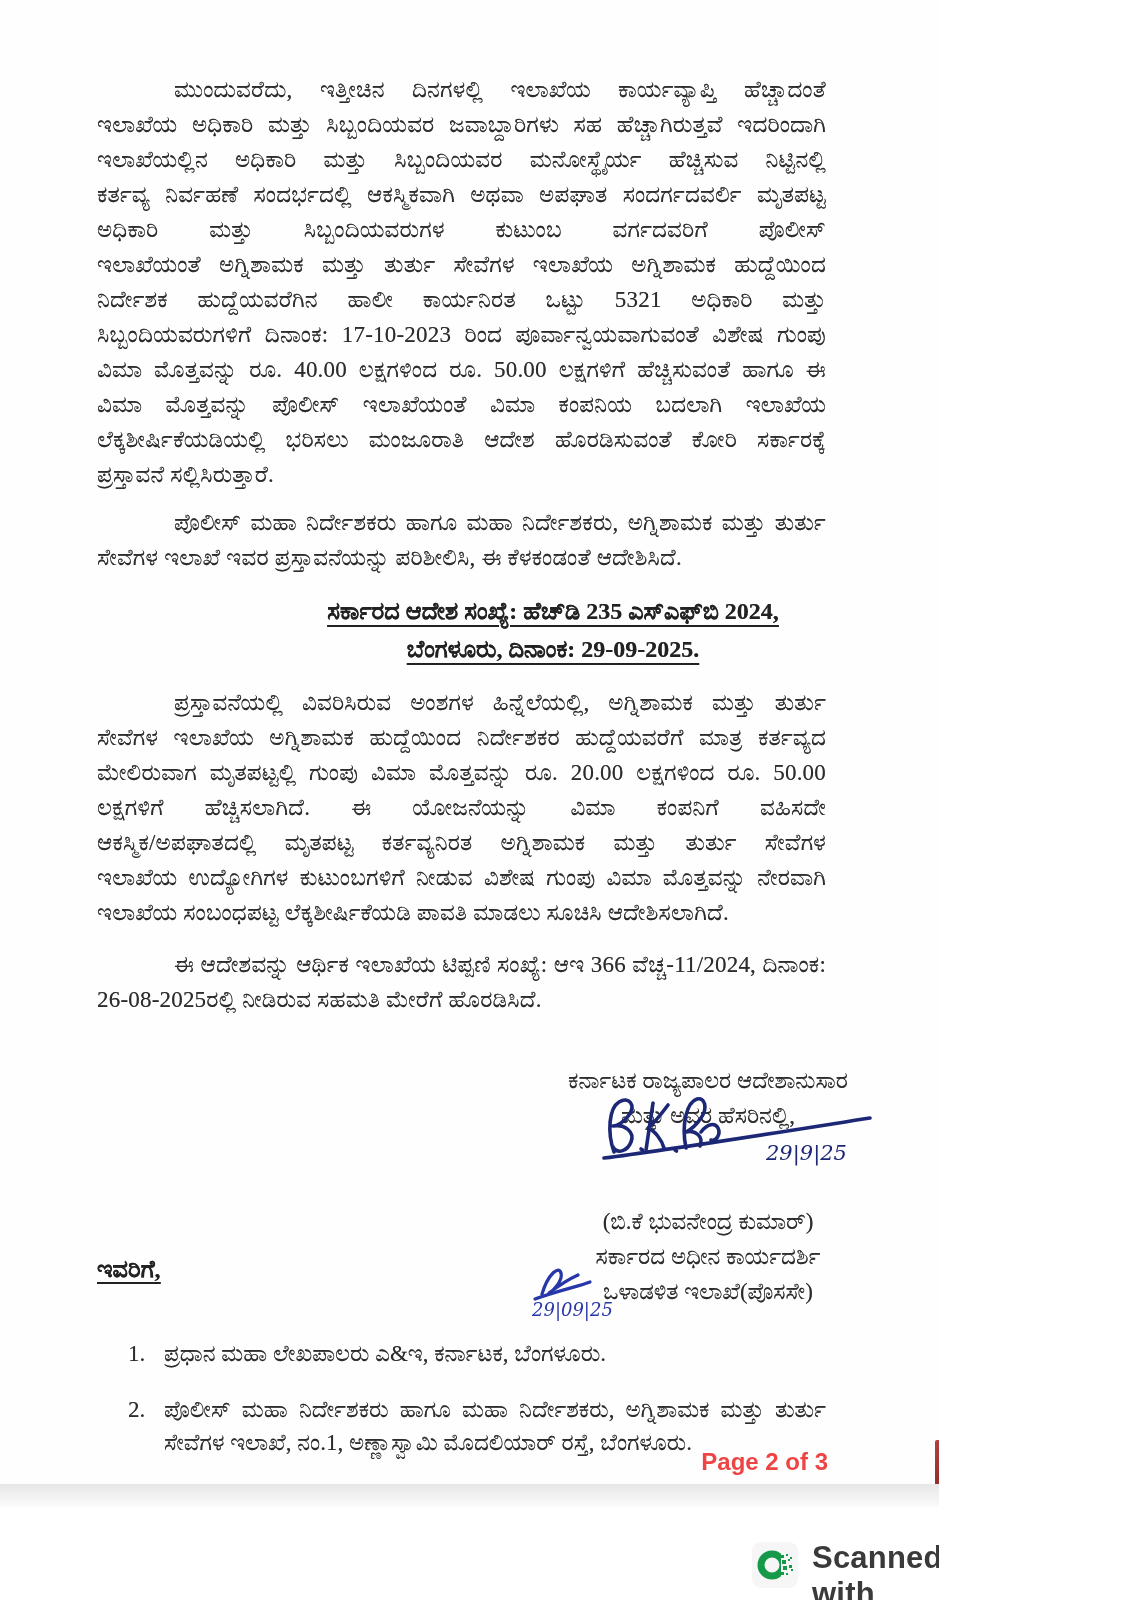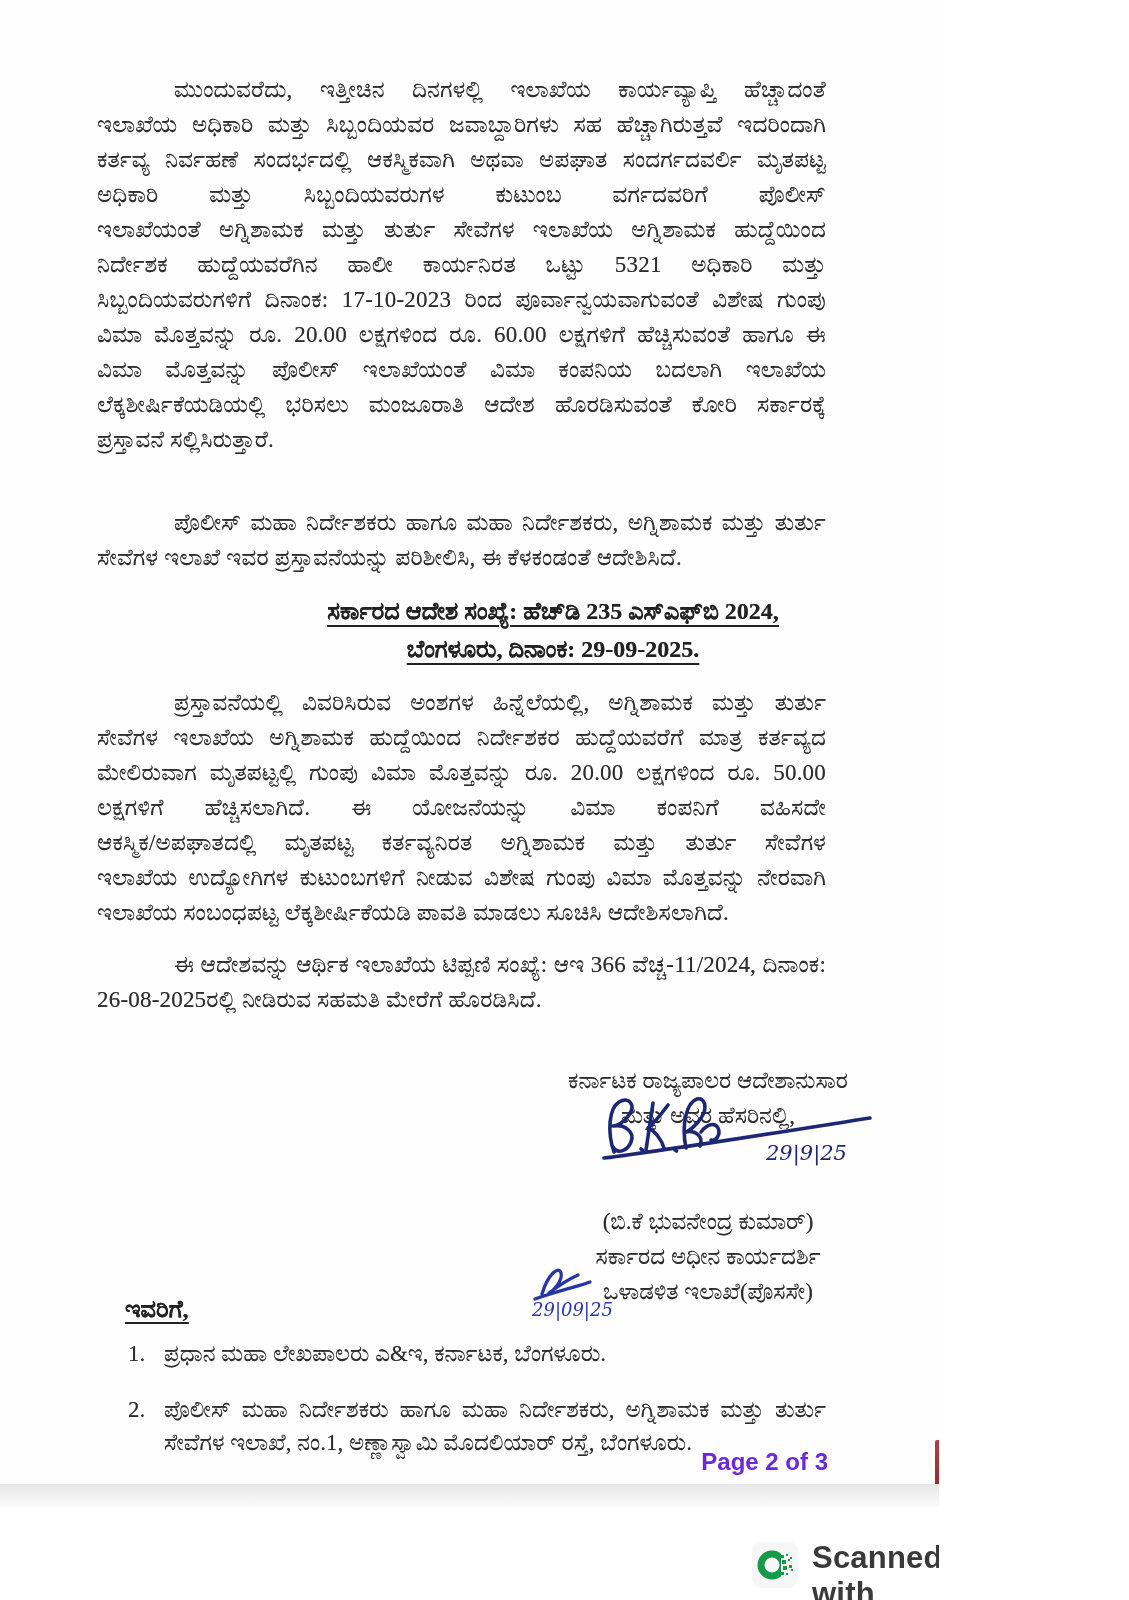--- a/index.html
+++ b/index.html
@@ -45,21 +45,21 @@
   .recipient .rlines{flex:1;}
   .recipient .rlines .line{
     font-size:23px;line-height:33px;height:33px;overflow:hidden;white-space:nowrap;
     text-align:justify;text-align-last:justify;text-shadow:0 0 .5px rgba(30,30,30,.5);
   }
   .recipient .rlines .line:last-child{text-align-last:left;}
 
   .page-indicator{
     position:absolute;top:1448px;right:111px;
     font-family:"Liberation Sans","DejaVu Sans",sans-serif;
-    font-size:24px;font-weight:bold;color:#6d28d9;
+    font-size:24px;font-weight:bold;color:#ef4444;
   }
 
   
   .speck{position:absolute;left:1046px;top:-3px;width:11px;height:15px;background:#2e2e2e;border-radius:46% 54% 60% 40%;}
   .fold1{position:absolute;left:1048px;top:30px;width:84px;height:3px;background:#dadada;opacity:.85;transform:rotate(38deg);border-radius:2px;}
   .fold2{position:absolute;left:1064px;top:46px;width:58px;height:2px;background:#e3e3e3;transform:rotate(38deg);border-radius:2px;}
   .edge-mark{position:absolute;right:0;top:1440px;width:4px;height:94px;background:linear-gradient(#b24040,#6f1a1a);border-radius:2px 0 0 2px;}
   .scan-edge{position:absolute;left:0;top:1484px;width:100%;height:23px;background:linear-gradient(#e7e7e7,#fbfbfb);}
 
   
@@ -87,26 +87,27 @@
 
   <div class="speck"></div>
   <div class="fold1"></div>
   <div class="fold2"></div>
   <div class="edge-mark"></div>
   <div class="scan-edge"></div>
 
   <div class="block para indent" style="top:72px;">
       <div class="line">ಮುಂದುವರೆದು, ಇತ್ತೀಚಿನ ದಿನಗಳಲ್ಲಿ ಇಲಾಖೆಯ ಕಾರ್ಯವ್ಯಾಪ್ತಿ ಹೆಚ್ಚಾದಂತೆ</div>
       <div class="line">ಇಲಾಖೆಯ ಅಧಿಕಾರಿ ಮತ್ತು ಸಿಬ್ಬಂದಿಯವರ ಜವಾಬ್ದಾರಿಗಳು ಸಹ ಹೆಚ್ಚಾಗಿರುತ್ತವೆ ಇದರಿಂದಾಗಿ</div>
+      <div class="line">ಇಲಾಖೆಯಲ್ಲಿನ ಅಧಿಕಾರಿ ಮತ್ತು ಸಿಬ್ಬಂದಿಯವರ ಮನೋಸ್ಥೈರ್ಯ ಹೆಚ್ಚಿಸುವ ನಿಟ್ಟಿನಲ್ಲಿ</div>
       <div class="line">ಕರ್ತವ್ಯ ನಿರ್ವಹಣೆ ಸಂದರ್ಭದಲ್ಲಿ ಆಕಸ್ಮಿಕವಾಗಿ ಅಥವಾ ಅಪಘಾತ ಸಂದರ್ಗದವರ್ಲಿ ಮೃತಪಟ್ಟ</div>
       <div class="line">ಅಧಿಕಾರಿ ಮತ್ತು ಸಿಬ್ಬಂದಿಯವರುಗಳ ಕುಟುಂಬ ವರ್ಗದವರಿಗೆ ಪೊಲೀಸ್</div>
       <div class="line">ಇಲಾಖೆಯಂತೆ ಅಗ್ನಿಶಾಮಕ ಮತ್ತು ತುರ್ತು ಸೇವೆಗಳ ಇಲಾಖೆಯ ಅಗ್ನಿಶಾಮಕ ಹುದ್ದೆಯಿಂದ</div>
       <div class="line">ನಿರ್ದೇಶಕ ಹುದ್ದೆಯವರೆಗಿನ ಹಾಲೀ ಕಾರ್ಯನಿರತ ಒಟ್ಟು 5321 ಅಧಿಕಾರಿ ಮತ್ತು</div>
       <div class="line">ಸಿಬ್ಬಂದಿಯವರುಗಳಿಗೆ ದಿನಾಂಕ: 17-10-2023 ರಿಂದ ಪೂರ್ವಾನ್ವಯವಾಗುವಂತೆ ವಿಶೇಷ ಗುಂಪು</div>
-      <div class="line">ವಿಮಾ ಮೊತ್ತವನ್ನು ರೂ. 20.00 ಲಕ್ಷಗಳಿಂದ ರೂ. 60.00 ಲಕ್ಷಗಳಿಗೆ ಹೆಚ್ಚಿಸುವಂತೆ ಹಾಗೂ ಈ</div>
+      <div class="line">ವಿಮಾ ಮೊತ್ತವನ್ನು ರೂ. 40.00 ಲಕ್ಷಗಳಿಂದ ರೂ. 50.00 ಲಕ್ಷಗಳಿಗೆ ಹೆಚ್ಚಿಸುವಂತೆ ಹಾಗೂ ಈ</div>
       <div class="line">ವಿಮಾ ಮೊತ್ತವನ್ನು ಪೊಲೀಸ್ ಇಲಾಖೆಯಂತೆ ವಿಮಾ ಕಂಪನಿಯ ಬದಲಾಗಿ ಇಲಾಖೆಯ</div>
       <div class="line">ಲೆಕ್ಕಶೀರ್ಷಿಕೆಯಡಿಯಲ್ಲಿ ಭರಿಸಲು ಮಂಜೂರಾತಿ ಆದೇಶ ಹೊರಡಿಸುವಂತೆ ಕೋರಿ ಸರ್ಕಾರಕ್ಕೆ</div>
       <div class="line">ಪ್ರಸ್ತಾವನೆ ಸಲ್ಲಿಸಿರುತ್ತಾರೆ.</div>
     </div>
 
   <div class="block para indent" style="top:505px;">
       <div class="line">ಪೊಲೀಸ್ ಮಹಾ ನಿರ್ದೇಶಕರು ಹಾಗೂ ಮಹಾ ನಿರ್ದೇಶಕರು, ಅಗ್ನಿಶಾಮಕ ಮತ್ತು ತುರ್ತು</div>
       <div class="line">ಸೇವೆಗಳ ಇಲಾಖೆ ಇವರ ಪ್ರಸ್ತಾವನೆಯನ್ನು ಪರಿಶೀಲಿಸಿ, ಈ ಕೆಳಕಂಡಂತೆ ಆದೇಶಿಸಿದೆ.</div>
     </div>
 
@@ -148,21 +149,21 @@
     </g>
     <text class="hand-date" x="168" y="70" font-size="21" fill="#1c2776">29|9|25</text>
   </svg>
 
   <div class="block center-block" style="top:1172px;left:358px;width:700px;right:auto;line-height:35px;">
       <div class="line">(ಬಿ.ಕೆ ಭುವನೇಂದ್ರ ಕುಮಾರ್)</div>
       <div class="line">ಸರ್ಕಾರದ ಅಧೀನ ಕಾರ್ಯದರ್ಶಿ</div>
       <div class="line">ಒಳಾಡಳಿತ ಇಲಾಖೆ(ಪೊಸಸೇ)</div>
     </div>
 
-  <div class="block to-label" style="top:1296px;width:120px;right:auto;margin-left:28px;">ಇವರಿಗೆ,</div>
+  <div class="block to-label" style="top:1256px;width:120px;right:auto;">ಇವರಿಗೆ,</div>
 
   <svg class="ini-svg" width="130" height="64" viewBox="0 0 130 64">
     <g fill="none" stroke="#2736a8" stroke-width="3.2" stroke-linecap="round" stroke-linejoin="round">
       <path d="M20,36 C26,16 37,7 39,15 C41,23 31,33 27,35 C35,29 47,21 56,17"></path>
       <path d="M13,41 C35,33 58,28 68,24"></path>
     </g>
     <text class="hand-date" x="10" y="58" font-size="18" fill="#2736a8">29|09|25</text>
   </svg>
 
   <div class="block recipients" style="top:1337px;">

